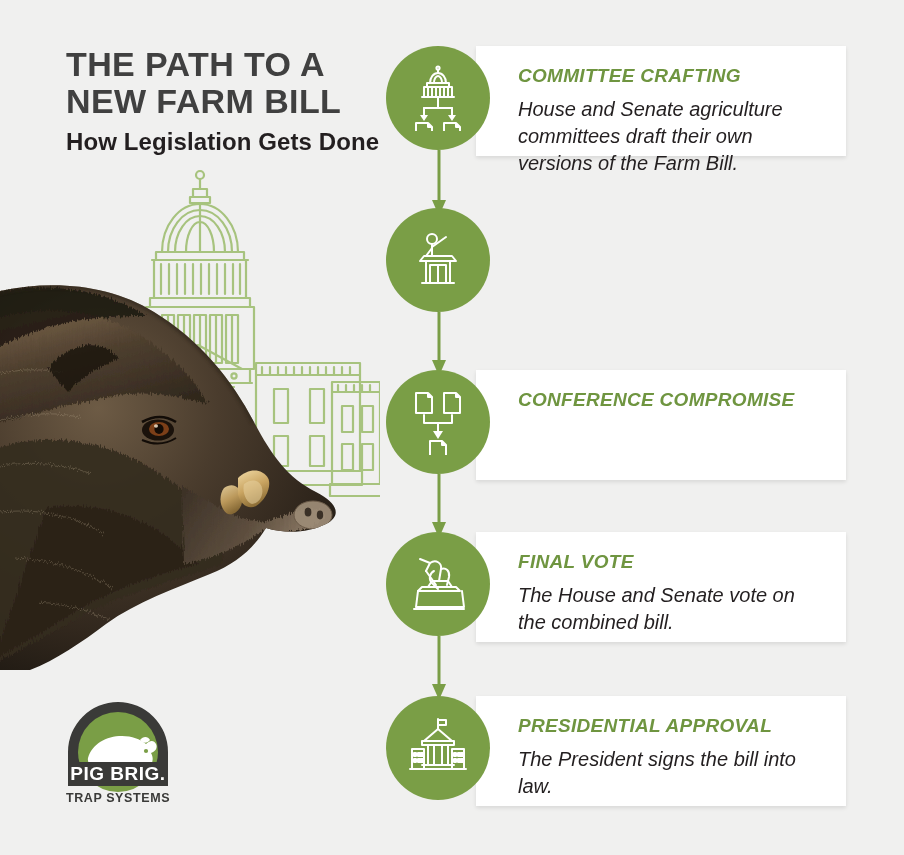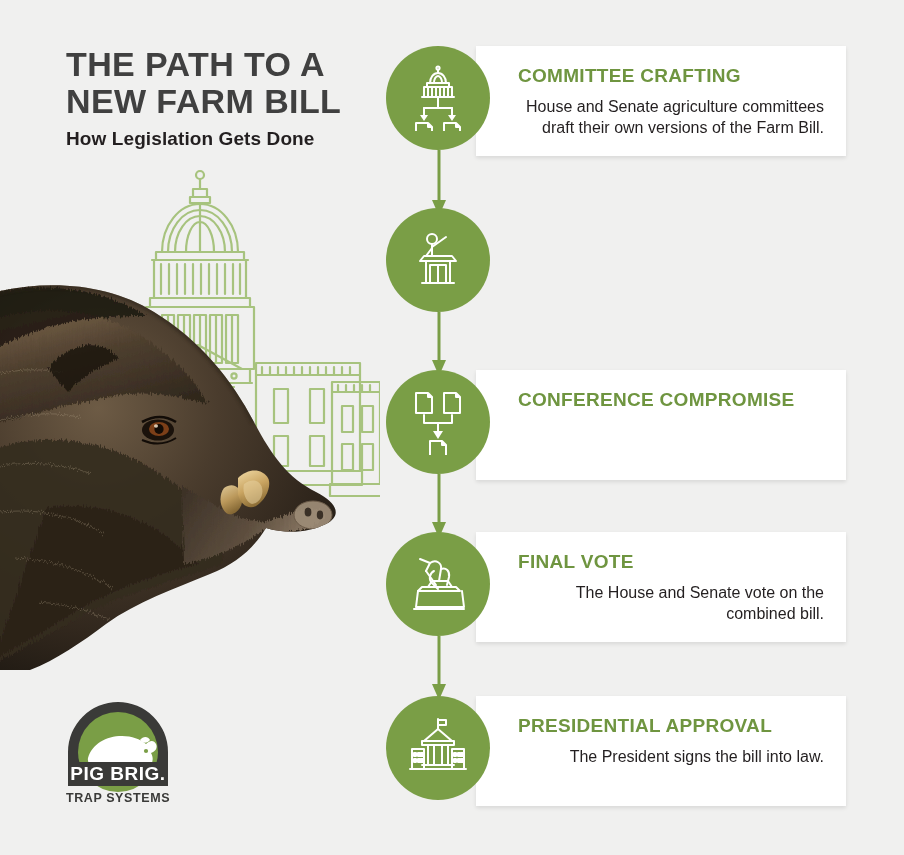--- a/index.html
+++ b/index.html
@@ -12,50 +12,50 @@
   #page { position: relative; width: 904px; height: 855px; background: #f0f0ef; }
 
   
   .headline {
     position: absolute; left: 66px; top: 46px; width: 310px;
     font-size: 34px; line-height: 1.08; font-weight: 700;
     letter-spacing: .4px; color: #404040; text-transform: uppercase;
   }
   .subhead {
     position: absolute; left: 66px; top: 128px; width: 330px;
-    font-size: 19px; font-weight: 600; color: #231f20; letter-spacing: .1px;
+    font-size: 24px; font-weight: 600; color: #231f20; letter-spacing: .1px;
   }
 
   
   .capitol-wm { position: absolute; left: 128px; top: 168px; width: 252px; height: 340px; }
   .capitol-wm svg { width: 100%; height: 100%; display: block; }
 
   
   .boar { position: absolute; left: -14px; top: 272px; width: 360px; height: 400px; }
   .boar svg { width: 100%; height: 100%; display: block; }
 
   
   .logo { position: absolute; left: 62px; top: 696px; width: 112px; height: 112px; }
   .logo svg { width: 100%; height: 100%; display: block; }
 
   
   .steps { position: absolute; left: 0; top: 0; width: 904px; height: 855px; }
-  .step { position: absolute; left: 386px; width: 460px; height: 124px; }
+  .step { position: absolute; left: 386px; width: 460px; height: 124px; font-style: italic; }
   .card {
     position: absolute; left: 90px; top: 0; width: 370px; height: 110px;
     background: #ffffff; box-shadow: 0 2px 4px rgba(0,0,0,.10);
     padding: 20px 22px 0 42px;
   }
   .card-title {
     font-size: 19px; font-weight: 700; color: #6f9540;
     text-transform: uppercase; letter-spacing: .3px; line-height: 1.1;
   }
   .card-body {
-    margin-top: 9px; font-size: 16px; line-height: 1.35;
-    color: #231f20; max-width: 310px; text-align: right;
+    margin-top: 9px; font-size: 20px; line-height: 1.35;
+    color: #231f20; max-width: 310px;
   }
   .bubble {
     position: absolute; left: 0; top: 0; width: 104px; height: 104px;
     border-radius: 50%; background: #7a9e46;
     display: flex; align-items: center; justify-content: center;
   }
   .bubble svg { width: 60px; height: 66px; display: block; }
   .connector { position: absolute; left: 430px; width: 18px; }
   .connector svg { width: 18px; height: 100%; display: block; }
 </style>

